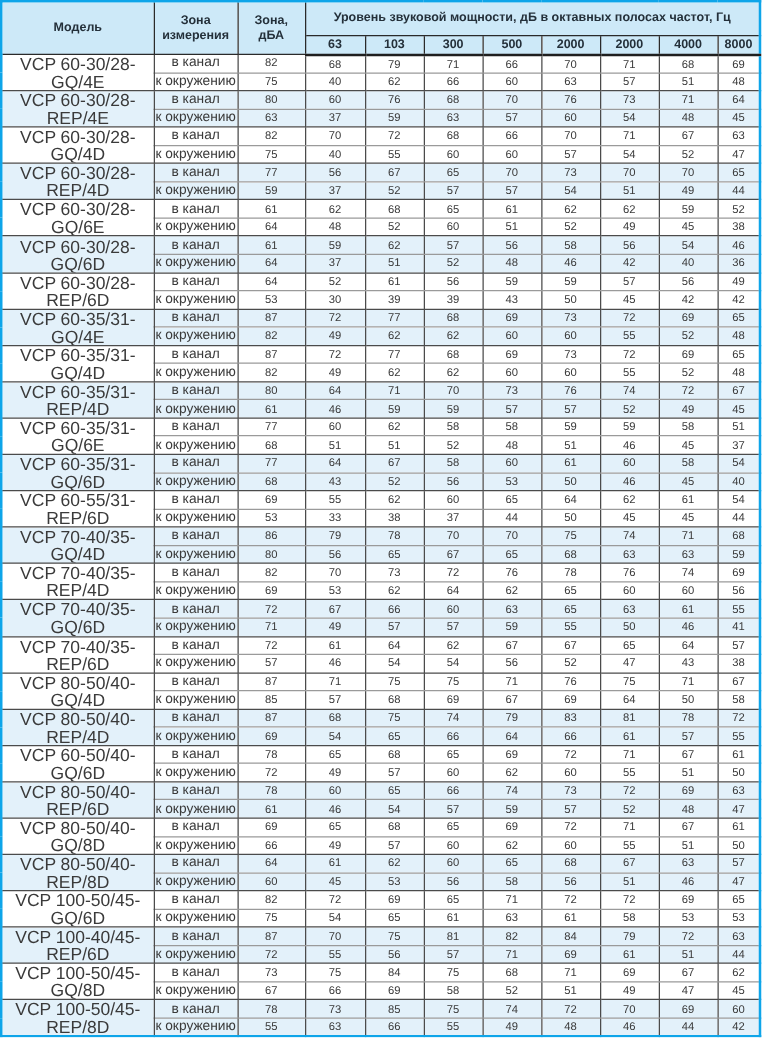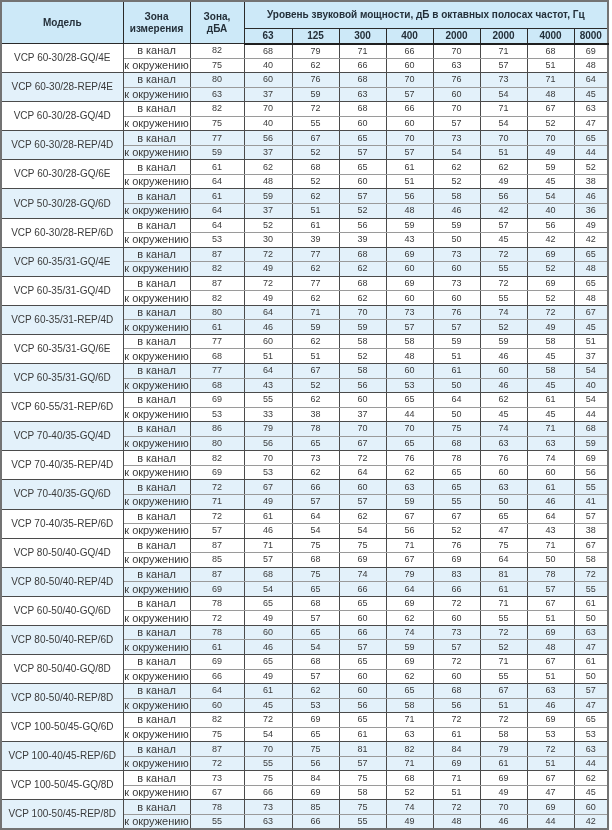--- a/index.html
+++ b/index.html
@@ -11,21 +11,21 @@
   #page {
     width: 612px;
     height: 830px;
     overflow: hidden;
     background: #ffffff;
   }
   table {
     border-collapse: collapse;
     table-layout: fixed;
     width: 548px;
-    border: 2px solid #737373;
+    border: 2px solid #0ea5e9;
   }
   th, td {
     padding: 0;
     margin: 0;
     text-align: center;
     vertical-align: middle;
     border: 1px solid #4b4b4b;
     overflow: hidden;
   }
   thead th {
@@ -39,21 +39,21 @@
   }
   thead tr.h1 { height: 27px; }
   thead tr.h2 { height: 15px; }
   tbody tr { height: 14.55px; }
   tbody td {
     font-size: 9px;
     color: #3a3a3a;
     background: #ffffff;
     line-height: 1;
   }
-  tbody td.model { font-size: 10px; letter-spacing: 0; }
+  tbody td.model { font-size: 14px; letter-spacing: 0; }
   tbody td.zone  { font-size: 11px; }
   tbody tr.tint td { background: #e3f1fa; }
   
   tbody tr.rin td.v, tbody tr.rin td.zone { border-bottom-color: #9a9a9a; }
   thead tr.h2 th { border-bottom: 2px solid #1f1f1f; }
 </style>
 </head>
 <body>
 
 <div id="page">
@@ -73,23 +73,23 @@
     </colgroup>
     <thead>
       <tr class="h1">
         <th rowspan="2">Модель</th>
         <th rowspan="2">Зона измерения</th>
         <th rowspan="2">Зона, дБА</th>
         <th colspan="8">Уровень звуковой мощности, дБ в октавных полосах частот, Гц</th>
       </tr>
       <tr class="h2">
         <th>63</th>
-        <th>125</th>
+        <th>103</th>
         <th>300</th>
-        <th>400</th>
+        <th>500</th>
         <th>2000</th>
         <th>2000</th>
         <th>4000</th>
         <th>8000</th>
       </tr>
     </thead>
     <tbody>
         <tr class="rin">
           <td class="model" rowspan="2">VCP 60-30/28-GQ/4E</td>
           <td class="zone">в канал</td>
@@ -209,21 +209,21 @@
           <td class="v">48</td>
           <td class="v">52</td>
           <td class="v">60</td>
           <td class="v">51</td>
           <td class="v">52</td>
           <td class="v">49</td>
           <td class="v">45</td>
           <td class="v">38</td>
         </tr>
         <tr class="rin tint">
-          <td class="model" rowspan="2">VCP 50-30/28-GQ/6D</td>
+          <td class="model" rowspan="2">VCP 60-30/28-GQ/6D</td>
           <td class="zone">в канал</td>
           <td class="v">61</td>
           <td class="v">59</td>
           <td class="v">62</td>
           <td class="v">57</td>
           <td class="v">56</td>
           <td class="v">58</td>
           <td class="v">56</td>
           <td class="v">54</td>
           <td class="v">46</td>

